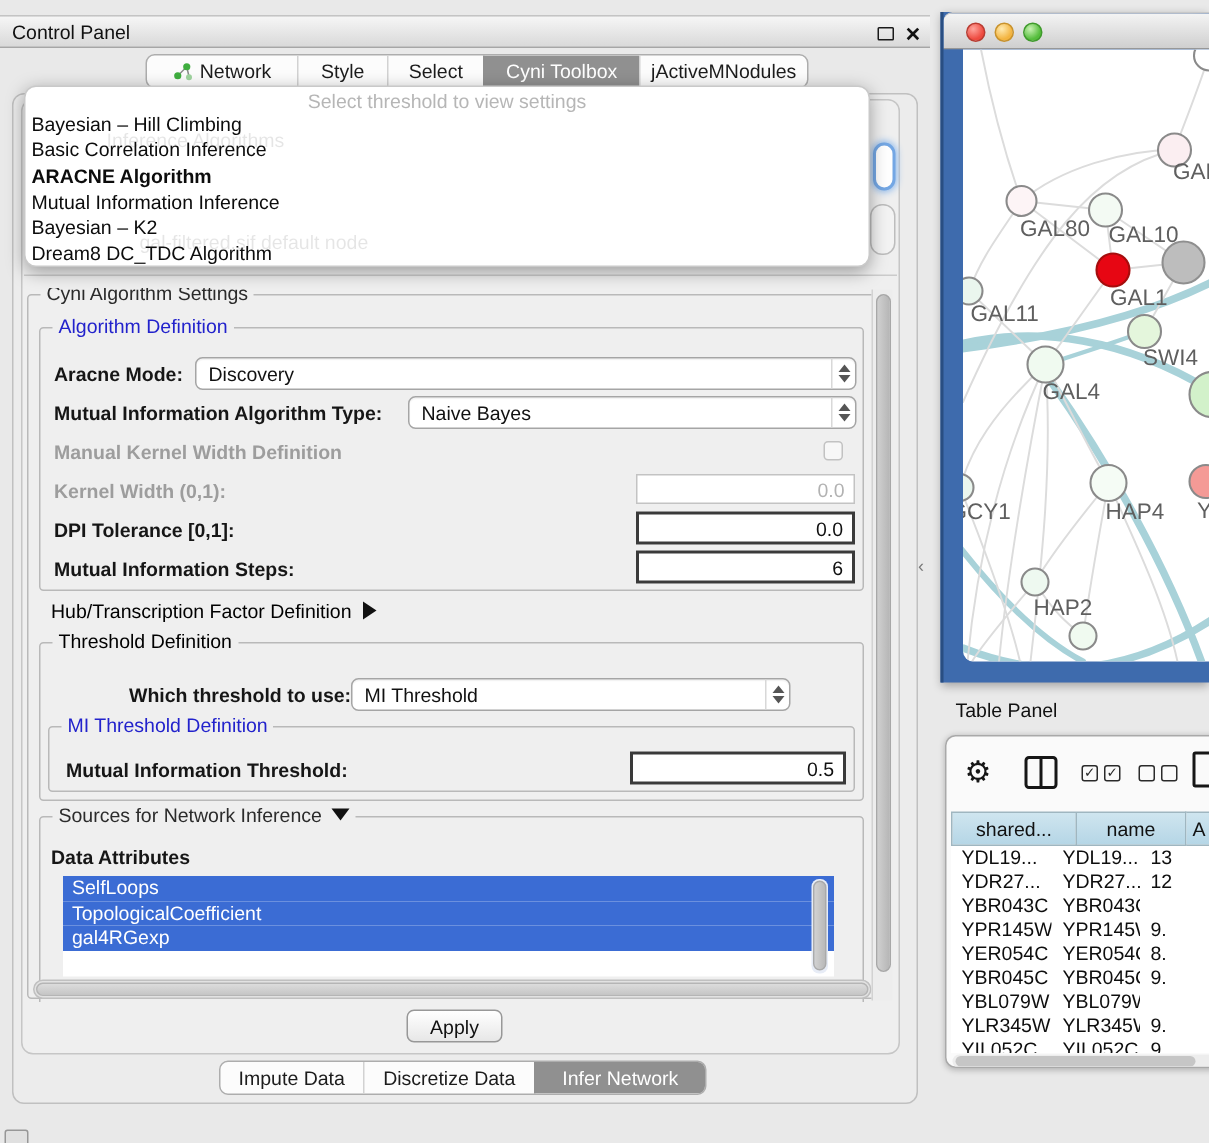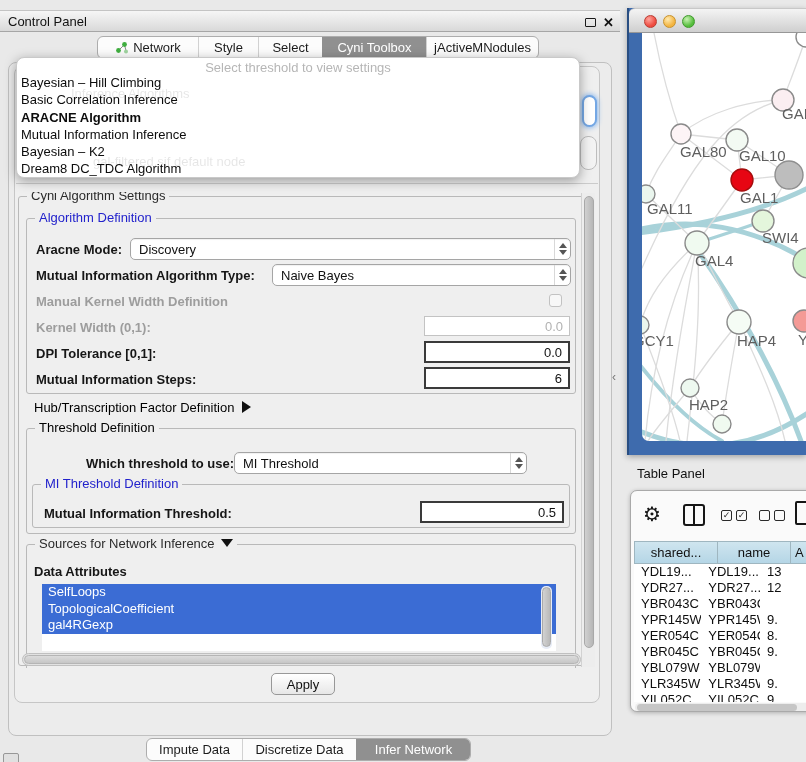--- a/index.html
+++ b/index.html
@@ -16,21 +16,21 @@
   .cp-winbtns { position:absolute; right:6px; top:0; height:22px; display:flex; align-items:center; gap:7px; }
   .float-glyph { width:11px; height:9px; border:1.5px solid #1a1a1a; border-radius:1px; }
   .close-glyph { font-size:13px; font-weight:bold; color:#111; line-height:1; }
 
   
   .tabstrip { display:flex; background:#fcfcfc; border:1px solid #adadad; border-radius:6px; overflow:hidden; height:23px; }
   .tabstrip .tab { display:flex; align-items:center; justify-content:center; gap:5px; font-size:13px; color:#1c1c1c; cursor:default; }
   .tabstrip .tab + .tab { border-left:1px solid #d2d2d2; }
   .tabstrip .tab.sel { background:#909090; color:#fff; border-left-color:#909090; }
   #top-tabs { left:97px; top:36px; }
-  #bottom-tabs { left:146px; top:707px;margin-top:31px; }
+  #bottom-tabs { left:146px; top:707px; }
 
   
   .outer-frame { left:8px; top:62px; width:604px; height:674px; border:1px solid #c0c0c0; border-radius:8px; background:#ececec; }
   .inner-panel { left:14px; top:66px; width:586px; height:637px; border:1px solid #c6c6c6; border-radius:8px; background:#efefef; }
   .separator { left:16px; top:183px; width:582px; height:1px; background:#cbcbcb; }
 
   
   .sliver-combo { left:582px; top:95px; width:15px; height:32px; border:2px solid #74a7e4; border-radius:8px;
     box-shadow:0 0 5px 1px #8cb8ec; background:#fff; }
   .sliver-group { left:580px; top:136px; width:17px; height:34px; border:1px solid #bdbdbd; border-radius:8px; background:#f3f3f3; }

